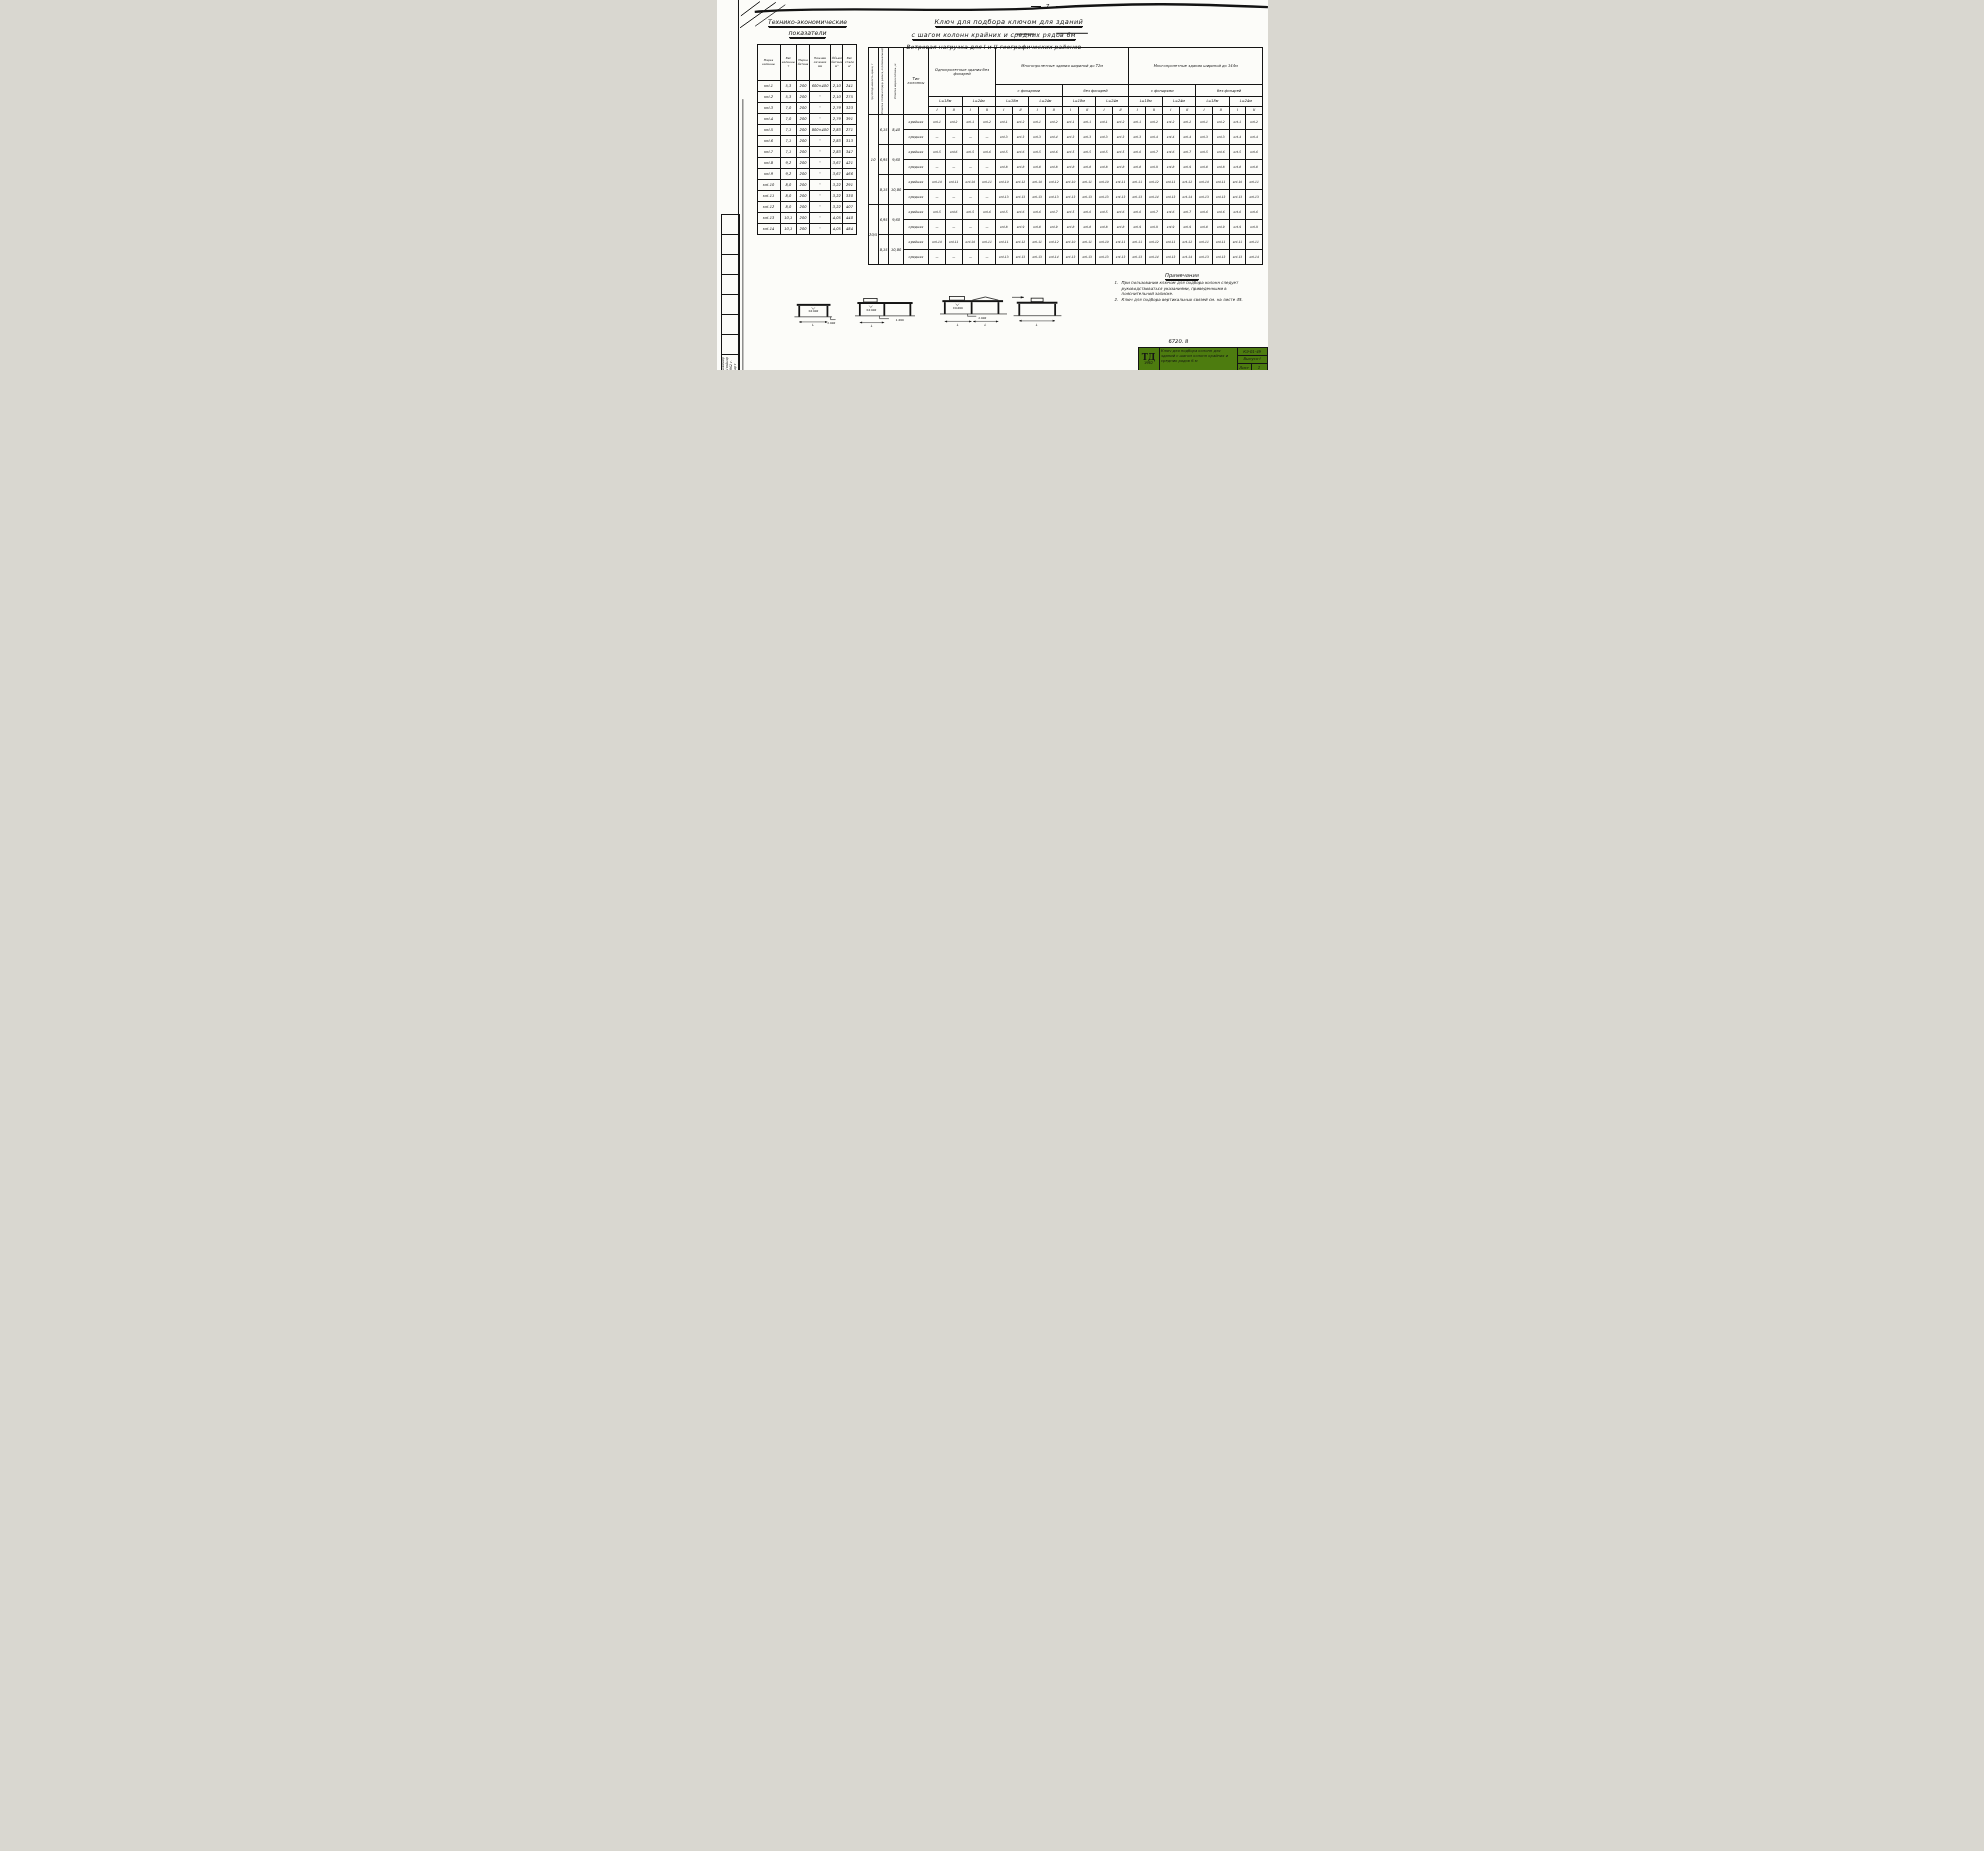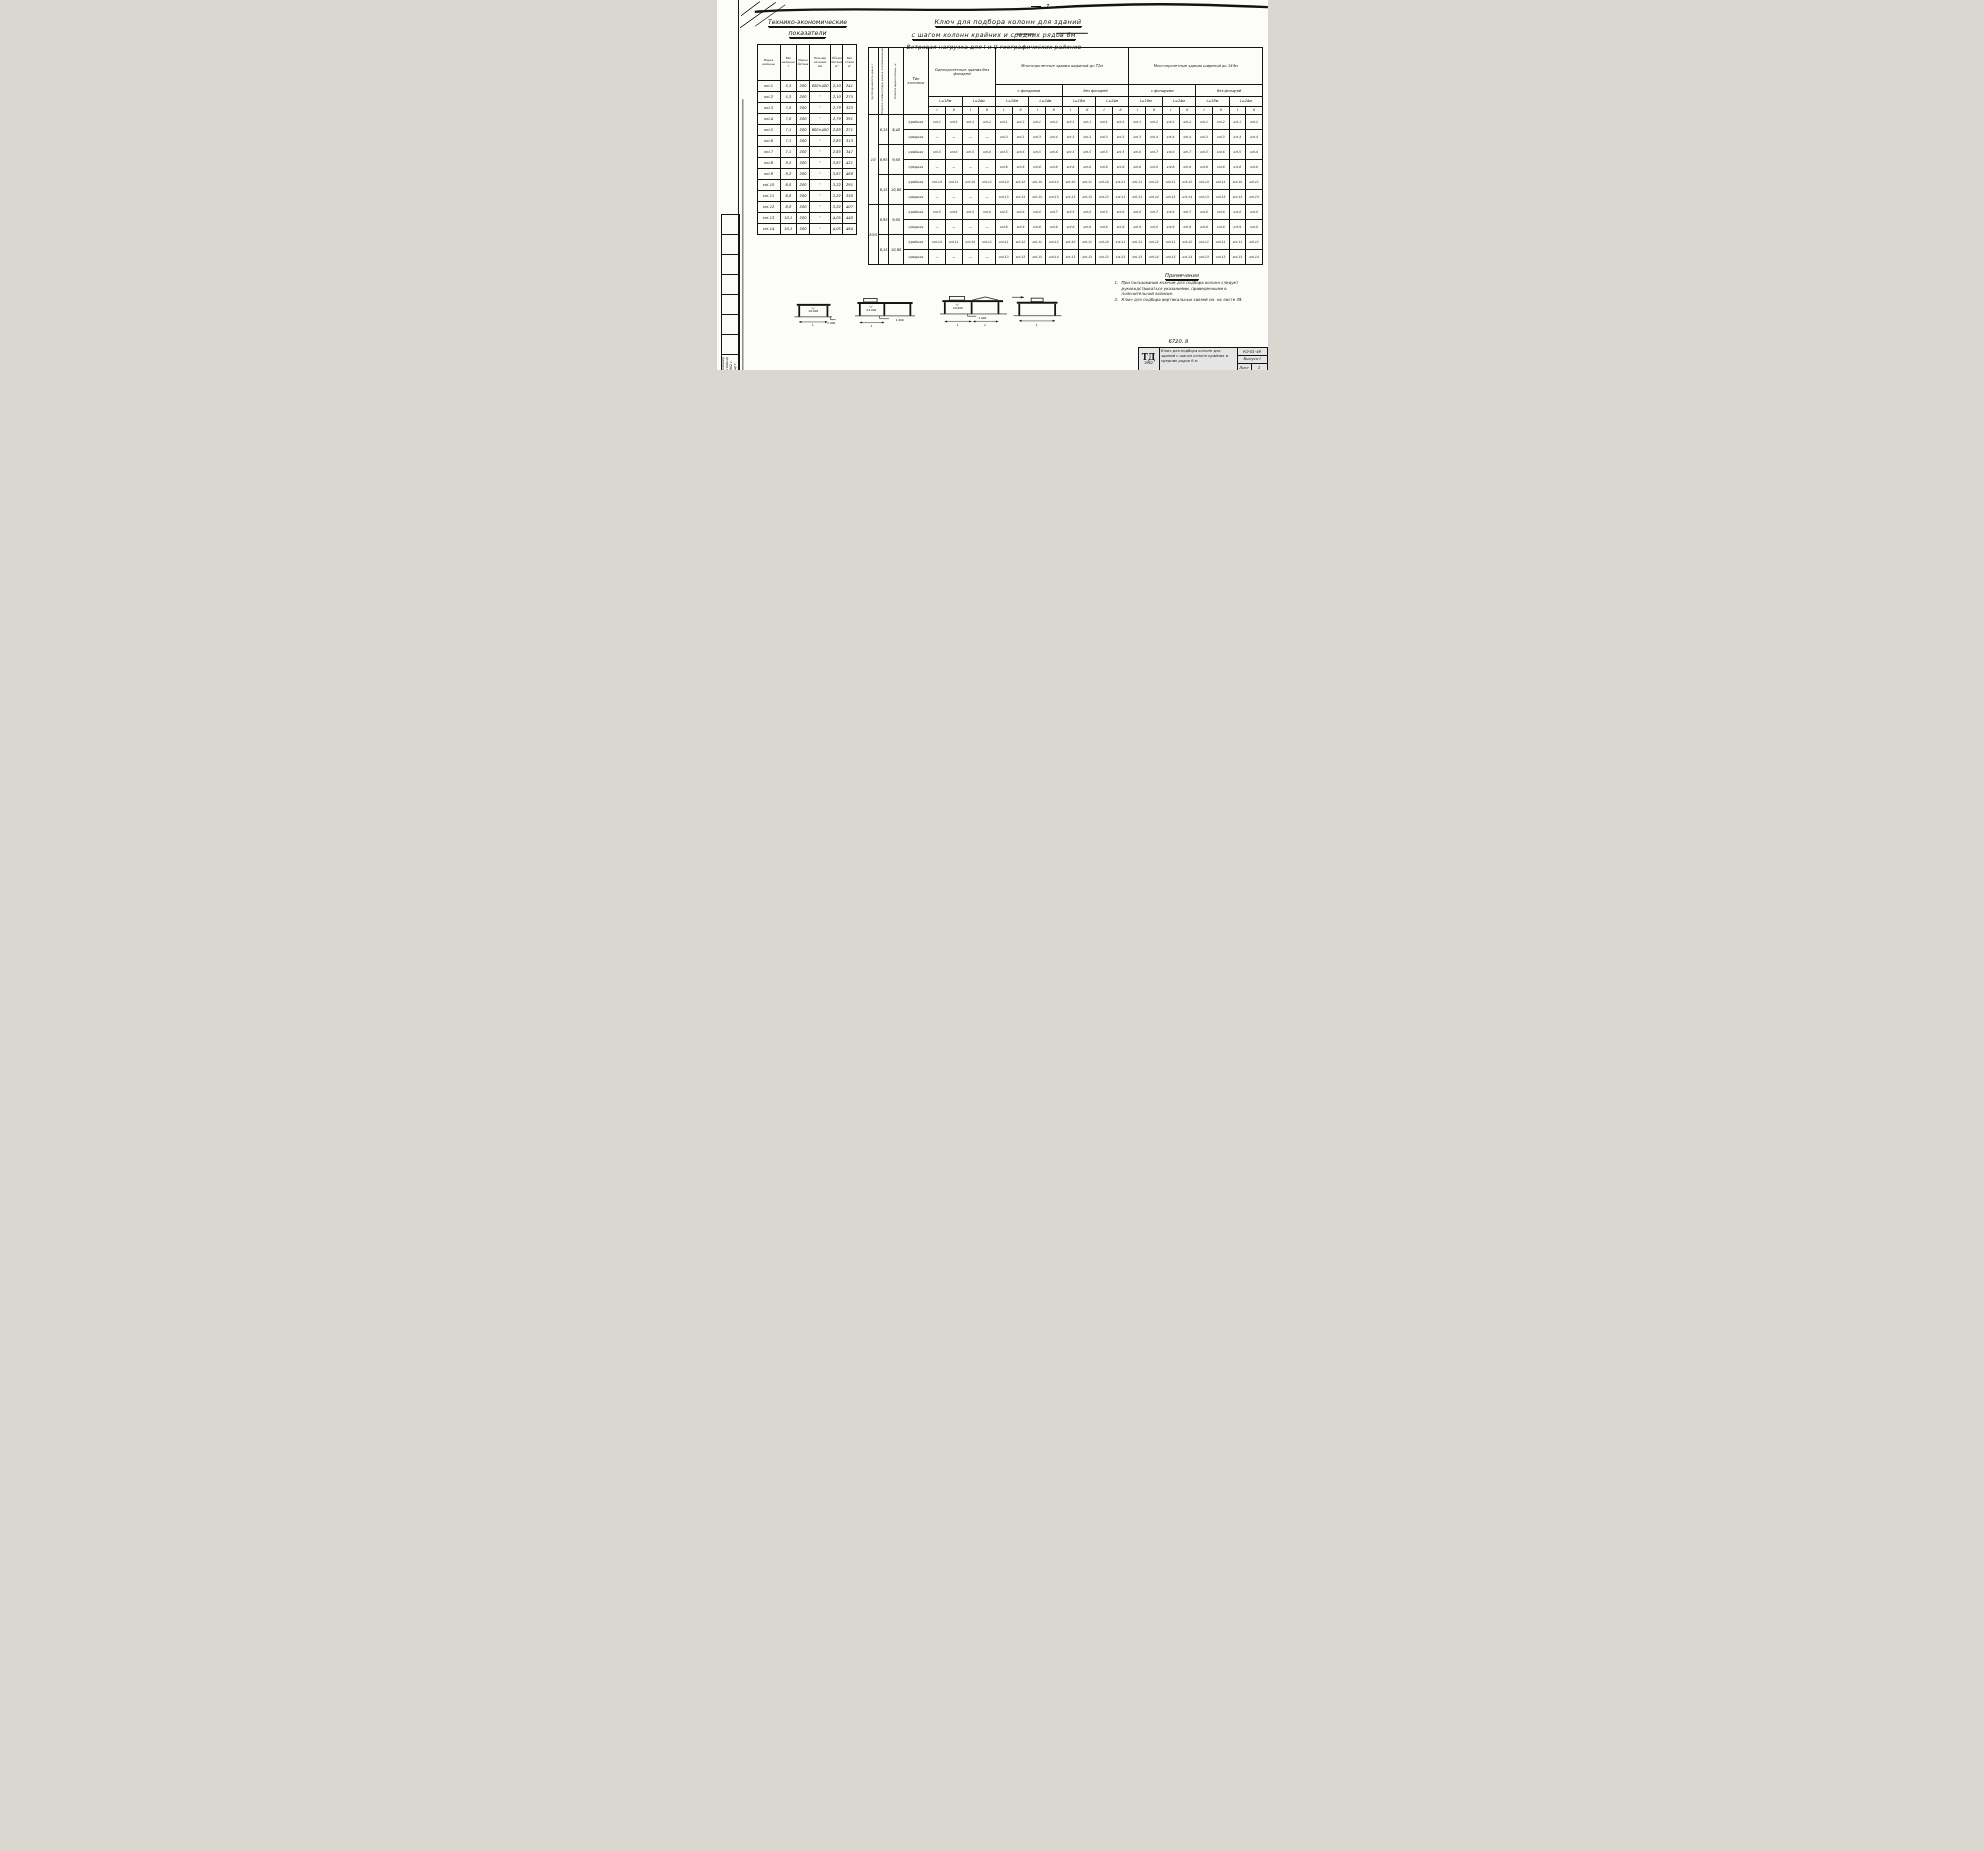--- a/index.html
+++ b/index.html
@@ -25,21 +25,21 @@
   .vert{writing-mode:vertical-rl;transform:rotate(180deg);font-size:2.5px;line-height:1.5;
         text-align:center;padding:0.8px 0.4px;white-space:normal;}
   .type-h{font-size:3.7px;text-align:center;}
   .key-table tbody td{font-size:3px;font-style:italic;text-align:center;height:14px;}
   .key-table tbody td.type-cell{font-size:3.4px;}
   .key-table tbody td.num-cell{font-size:3.6px;}
   
   .note-item{display:flex;font-size:4px;font-style:italic;line-height:1.32;margin-bottom:1.2px;}
   .note-num{width:7.1px;flex:none;}
   
-  .tblock{display:flex;border:0.9px solid #141414;background:#e5e5e5;}
+  .tblock{display:flex;border:0.9px solid #141414;background:#4d7c0f;}
   .tb-cell{border-right:0.8px solid #141414;}
   .vtext{position:absolute;transform:rotate(-90deg);transform-origin:left bottom;
          font-size:3.2px;font-style:italic;white-space:nowrap;}
   svg text{font-family:"DejaVu Sans",sans-serif;font-style:italic;}
 </style>
 </head>
 <body>
 
 <div class="sheet">
 
@@ -74,21 +74,21 @@
     <span style="margin:0 3.2px;">7.</span>
     <span style="border-top:0.8px solid #141414;display:inline-block;width:16px;vertical-align:middle;"></span>
   </div>
 
   <div class="abs hw ctr" style="left:38px;top:18px;width:106px;font-size:6.2px;">
     <span class="dbl-u">Технико-экономические</span><br>
     <span class="dbl-u" style="display:inline-block;margin-top:4px;">показатели</span>
   </div>
 
   <div class="abs hw" style="left:218px;top:17.5px;font-size:6.6px;letter-spacing:0.4px;">
-    <span class="dbl-u">Ключ для подбора колонн для зданий</span>
+    <span class="dbl-u">Ключ для подбора ключом для зданий</span>
   </div>
   <div class="abs hw" style="left:195px;top:31px;font-size:6.2px;letter-spacing:0.4px;">
     <span class="dbl-u">с шагом колонн крайних и средних рядов 6м</span>
   </div>
   <div class="abs hw" style="left:190px;top:44px;font-size:5.8px;letter-spacing:0.2px;">
     <span>Ветровая нагрузка для I и II географических районов</span>
   </div>
 
   <table class="spec-table abs" style="left:40px;top:44px;">
     <colgroup>

